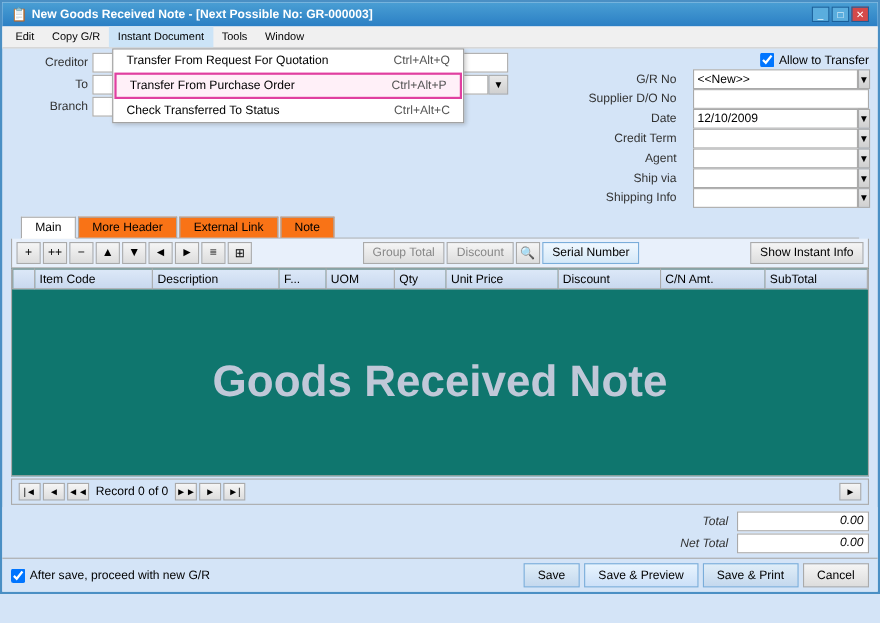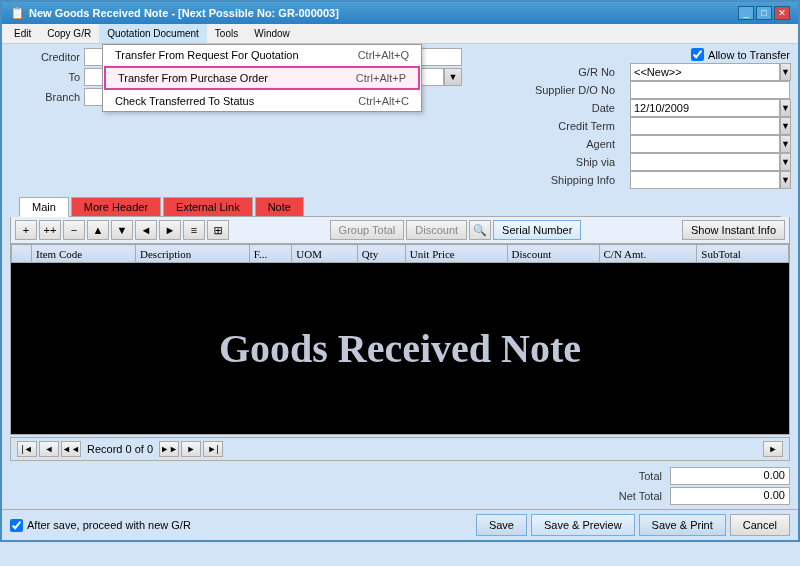--- a/index.html
+++ b/index.html
@@ -142,21 +142,21 @@
     .tabs-bar {
       display: flex;
       background: #d4e4f7;
       border-bottom: 1px solid #aaa;
       margin-top: 4px;
     }
     .tab {
       padding: 3px 12px;
       border: 1px solid #aaa;
       border-bottom: none;
-      background: #ef4444;
+      background: #f97316;
       cursor: pointer;
       font-size: 11px;
       margin-right: 2px;
     }
     .tab.active {
       background: white;
       border-bottom: 1px solid white;
       margin-bottom: -1px;
       z-index: 1;
     }
@@ -198,24 +198,23 @@
     }
     .show-instant-btn {
       height: 20px; padding: 0 8px;
       background: linear-gradient(to bottom, #f5f5f5, #ddd);
       border: 1px solid #aaa;
       cursor: pointer;
       font-size: 11px;
     }
     
     .table-container {
-      background: #000000;
+      background: #0f766e;
       border: 1px solid #aaa;
       border-top: none;
-      font-family: Liberation Serif, serif;
     }
     .data-table {
       width: 100%;
       border-collapse: collapse;
     }
     .data-table th {
       background: linear-gradient(to bottom, #dce8f8, #c8d8ee);
       border: 1px solid #aaa;
       padding: 2px 4px;
       text-align: left;
@@ -270,20 +269,21 @@
       justify-content: flex-end;
       padding: 4px 8px;
       gap: 0;
       background: #d4e4f7;
     }
     .totals-grid {
       display: grid;
       grid-template-columns: auto 120px;
       gap: 2px 4px;
       align-items: center;
+      font-style: italic;
     }
     .total-label {
       text-align: right;
       font-size: 11px;
       color: #333;
       padding-right: 4px;
     }
     .total-value {
       border: 1px solid #aaa;
       background: white;
@@ -350,21 +350,21 @@
     <div class="title-bar-controls">
       <div class="title-bar-btn">_</div>
       <div class="title-bar-btn">□</div>
       <div class="title-bar-btn close">✕</div>
     </div>
   </div>
 
   <div class="menu-bar">
     <div class="menu-item">Edit</div>
     <div class="menu-item">Copy G/R</div>
-    <div class="menu-item active">Quotation Document</div>
+    <div class="menu-item active">Instant Document</div>
     <div class="menu-item">Tools</div>
     <div class="menu-item">Window</div>
 
     <div class="dropdown-menu">
       <div class="dropdown-item">
         <span>Transfer From Request For Quotation</span>
         <span class="shortcut">Ctrl+Alt+Q</span>
       </div>
       <div class="dropdown-item highlighted">
         <span>Transfer From Purchase Order</span>

